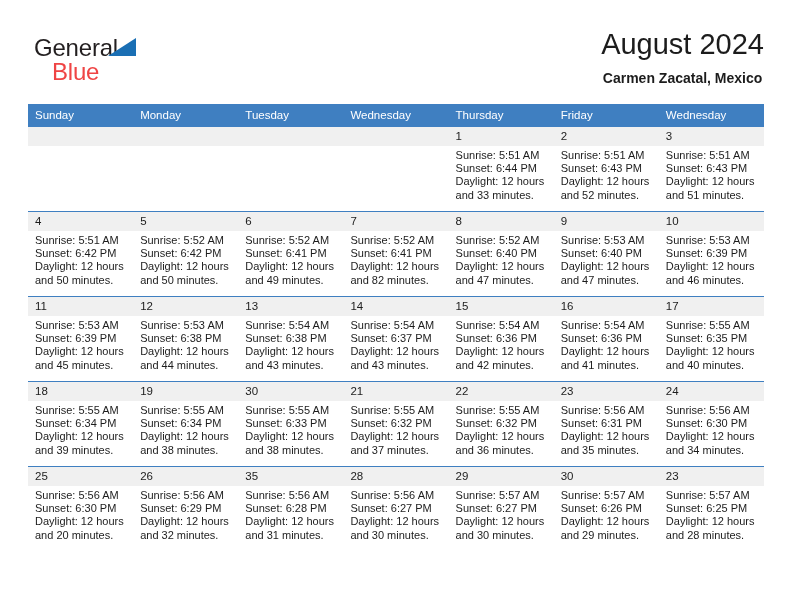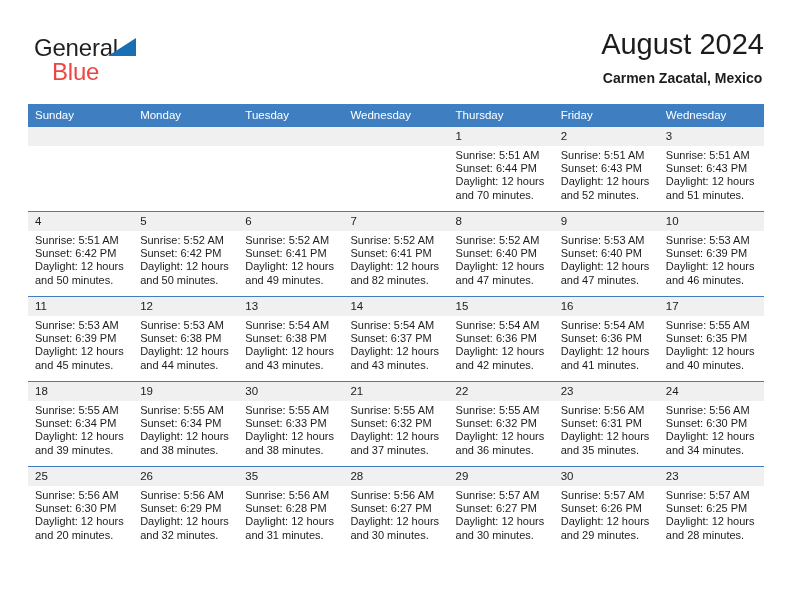--- a/index.html
+++ b/index.html
@@ -182,21 +182,21 @@
           </td>
           <td class="blank">
             <div class="daynum empty">&nbsp;</div>
           </td>
           <td>
             <div class="daynum">1</div>
             <div class="cell-body">
               <div>Sunrise: 5:51 AM</div>
               <div>Sunset: 6:44 PM</div>
               <div>Daylight: 12 hours</div>
-              <div>and 70 minutes.</div>
+              <div>and 33 minutes.</div>
             </div>
           </td>
           <td>
             <div class="daynum">2</div>
             <div class="cell-body">
               <div>Sunrise: 5:51 AM</div>
               <div>Sunset: 6:43 PM</div>
               <div>Daylight: 12 hours</div>
               <div>and 52 minutes.</div>
             </div>

